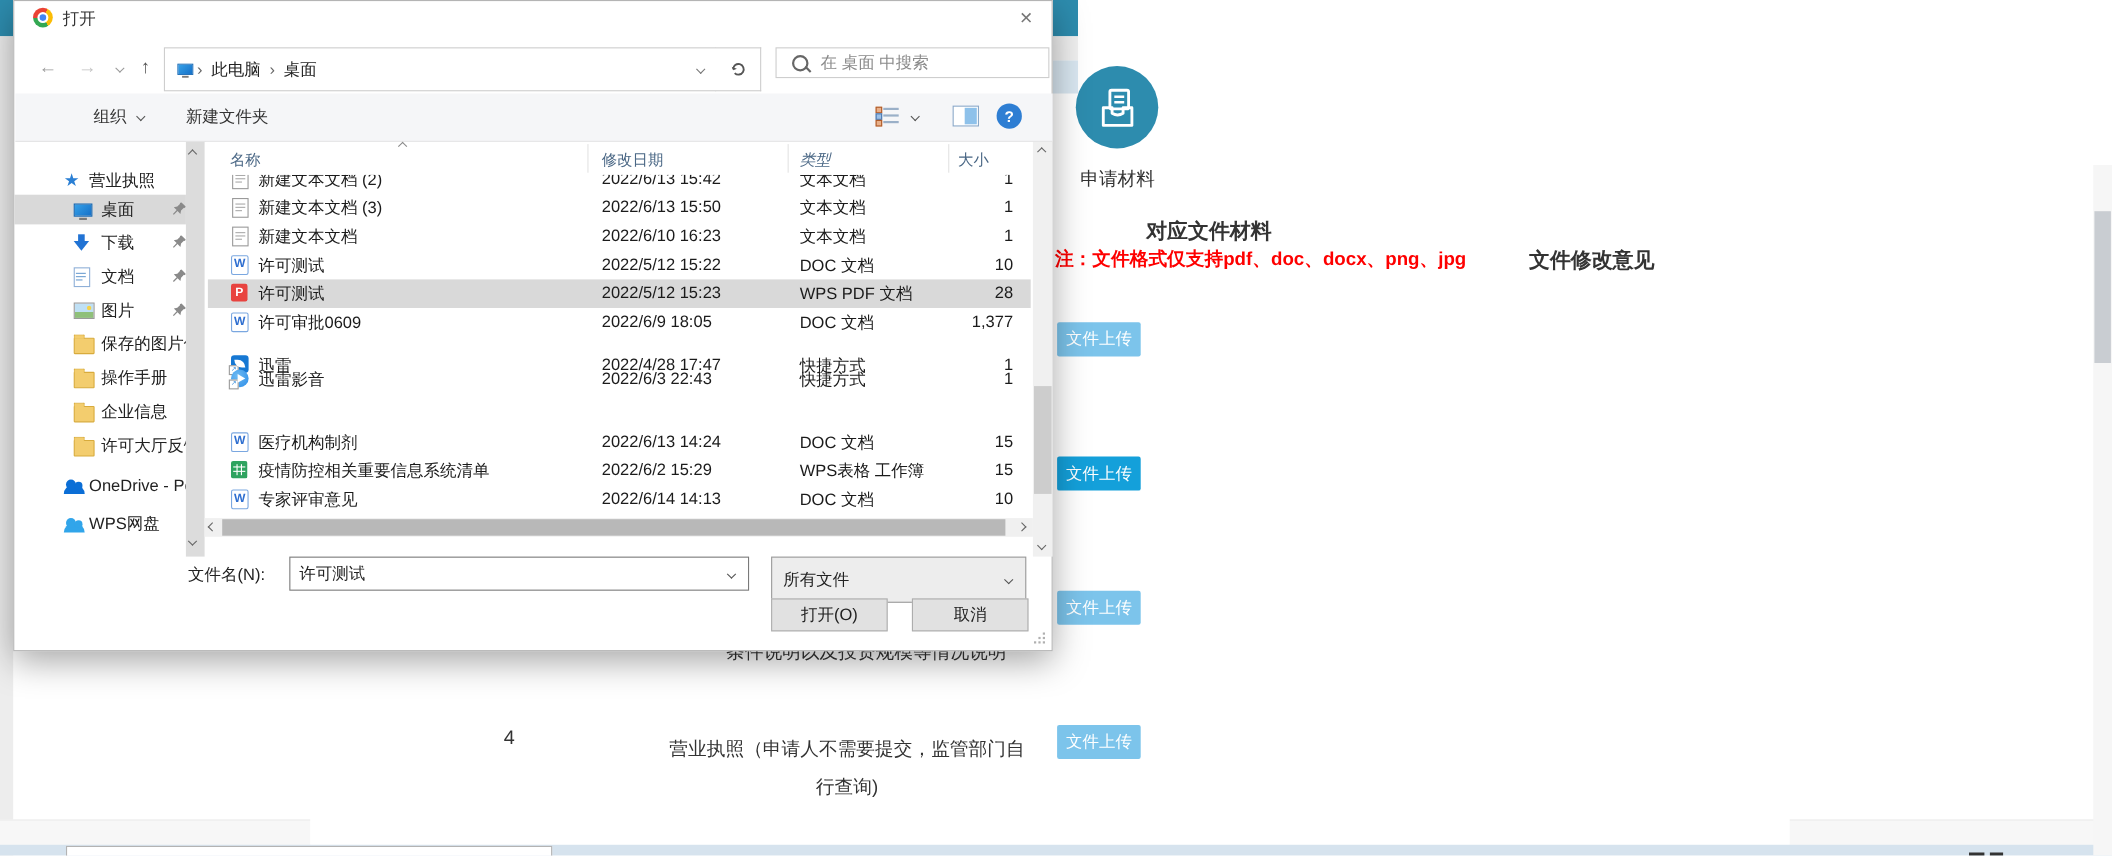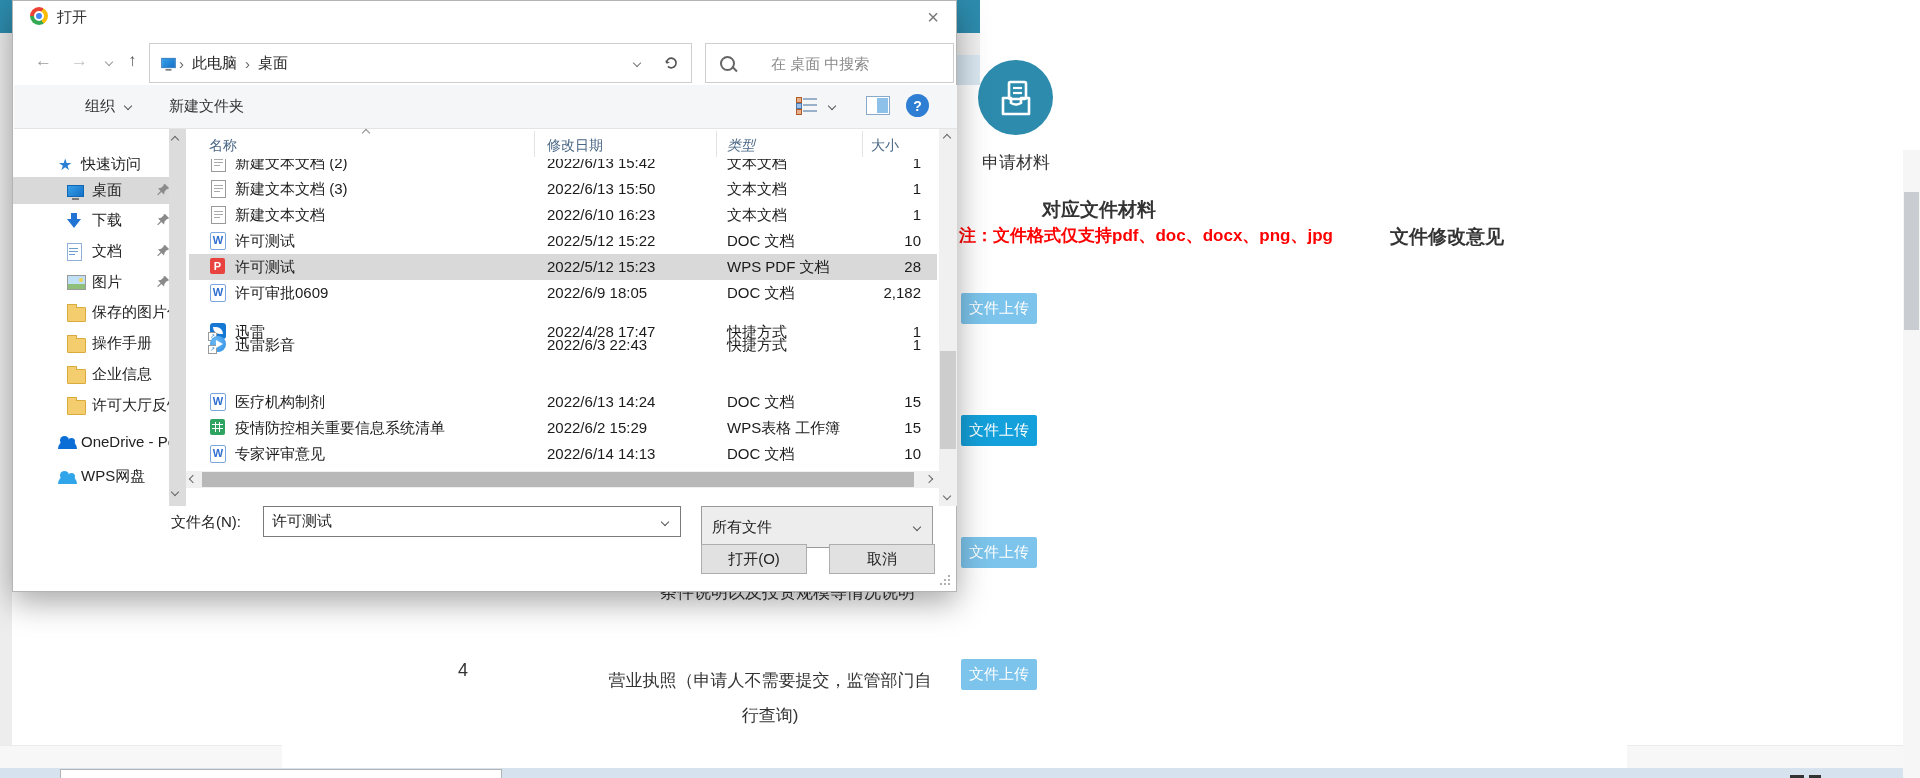--- a/index.html
+++ b/index.html
@@ -39,21 +39,21 @@
   .chrome-ico::after{content:"";position:absolute;left:4px;top:4px;width:10px;height:10px;border-radius:50%;background:#4285f4;border:2px solid #fff;box-sizing:border-box;}
   .dlg-close{left:905px;top:2px;width:30px;height:28px;font-size:20px;color:#777;display:flex;align-items:center;justify-content:center;cursor:pointer;}
 
   .nav-glyph{font-size:17px;color:#9a9a9a;top:50px;}
   .nav-up{color:#555;}
   .addr-box{left:136px;top:42px;width:502px;height:40px;border:1px solid #cecece;box-sizing:border-box;background:#fff;display:flex;align-items:center;}
   .addr-box .crumb{font-size:15px;color:#222;padding:0 6px;cursor:pointer;}
   .addr-sep{color:#666;font-size:15px;padding:0 2px;}
   .addr-chev{margin-left:auto;margin-right:10px;}
   .refresh-box{left:637px;top:42px;width:42px;height:40px;border:1px solid #cecece;border-left:none;box-sizing:border-box;display:flex;align-items:center;justify-content:center;background:#fff;}
-  .search-box{left:692px;top:42px;width:249px;height:40px;border:1px solid #cecece;box-sizing:border-box;background:#fff;display:flex;align-items:center;gap:9px;padding-left:14px;justify-content:space-between;}
+  .search-box{left:692px;top:42px;width:249px;height:28px;border:1px solid #cecece;box-sizing:border-box;background:#fff;display:flex;align-items:center;gap:9px;padding-left:14px;}
   .search-box input{border:none;outline:none;font-size:15px;color:#8a8a8a;font-family:inherit;width:180px;background:transparent;}
   .mag{width:11px;height:11px;border:2px solid #666;border-radius:50%;position:relative;flex:0 0 auto;}
   .mag::after{content:"";position:absolute;left:9px;top:10px;width:7px;height:2px;background:#666;transform:rotate(45deg);}
 
   .toolbar{left:1px;top:84px;width:943px;height:44px;background:#f5f6f8;border-bottom:1px solid #e4e4e4;box-sizing:border-box;}
   .tb-item{top:96px;font-size:15px;color:#333;cursor:pointer;margin-left:38px;}
   .chev{display:inline-block;width:7px;height:7px;border-right:2px solid #555;border-bottom:2px solid #555;transform:rotate(45deg);}
   .chev.up{transform:rotate(-135deg);}
   .chev.left{transform:rotate(135deg);}
   .chev.right{transform:rotate(-45deg);}
@@ -233,21 +233,21 @@
         <span class="ln" style="top:7px;"></span>
       <span class="sq" style="top:12px;"></span>
         <span class="ln" style="top:13px;"></span>
     </div>
     <span class="abs chev sm" style="left:816px;top:102px;"></span>
     <div class="abs pane-ico"></div>
     <div class="abs help-ico">?</div>
 
     <div class="abs side-item lvl0" style="top:150px;">
       <span class="ic ic-star">★</span>
-      <span class="lbl">快速访问</span>
+      <span class="lbl">营业执照</span>
     </div>
     <div class="abs side-item lvl1 selected" style="top:176px;">
       <span class="ic ic-desktop"></span>
       <span class="lbl">桌面</span>
       <svg class="pin" viewBox="0 0 14 14">
           <path d="M9 1l4 4-1.2 1.2-.6-.4L8.6 8.4 8 11.5 5.4 8.9 2 12.3l-.8-.8L4.6 8 2 5.4 5.2 4.8 7.8 2.2l-.4-.6z" fill="#8a8a8a"></path>
         </svg>
     </div>
     <div class="abs side-item lvl1" style="top:206px;">
       <span class="ic ic-download"></span>
@@ -332,21 +332,21 @@
       <span class="fname">许可测试</span>
         <span class="fdate">2022/5/12 15:23</span>
         <span class="ftype">WPS PDF 文档</span>
         <span class="fsize">28</span>
     </div>
     <div class="abs frow" style="top:279px;">
       <span class="ficon" data-kind="doc"></span>
       <span class="fname">许可审批0609</span>
         <span class="fdate">2022/6/9 18:05</span>
         <span class="ftype">DOC 文档</span>
-        <span class="fsize">2,182</span>
+        <span class="fsize">1,377</span>
     </div>
     <div class="abs frow" style="top:318px;">
       <span class="ficon" data-kind="xunlei">
           <span class="badge">↗</span>
         </span>
       <span class="fname">迅雷</span>
         <span class="fdate">2022/4/28 17:47</span>
         <span class="ftype">快捷方式</span>
         <span class="fsize">1</span>
     </div>

